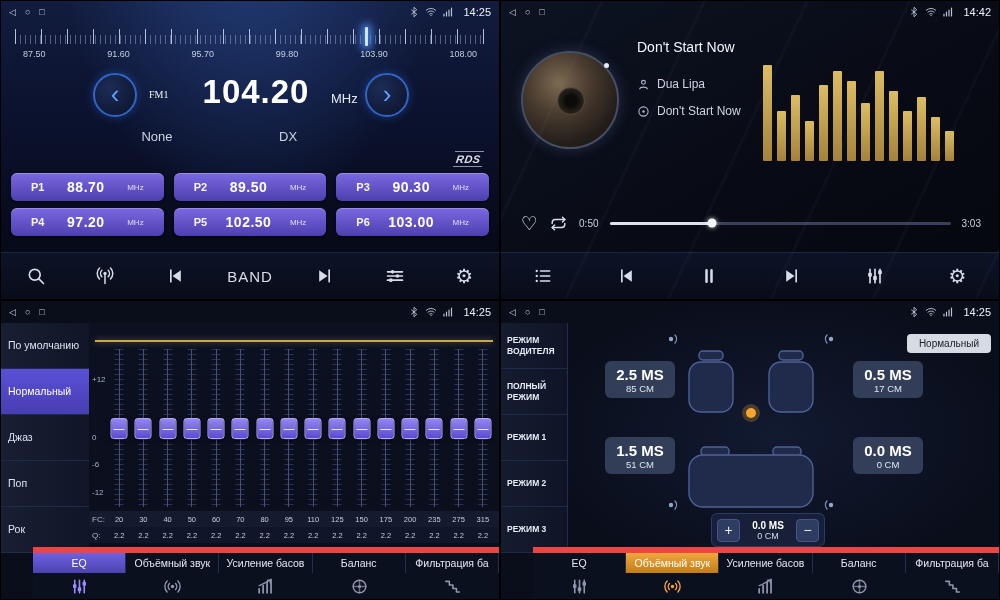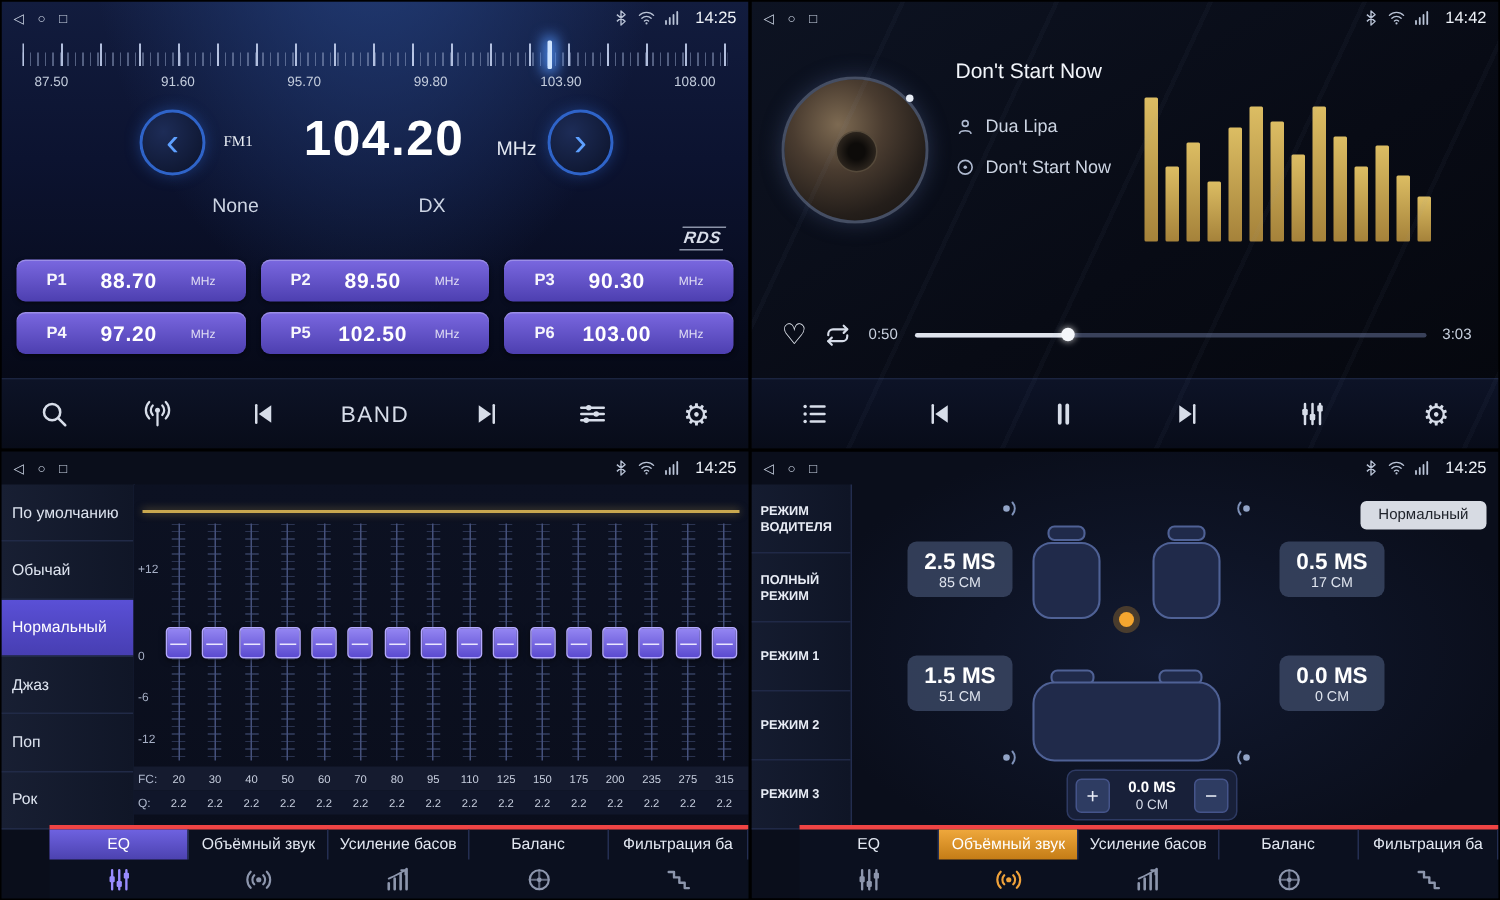--- a/index.html
+++ b/index.html
@@ -89,21 +89,21 @@
   .thumb{position:absolute;left:50%;transform:translateX(-50%);top:calc(50% - 10px);width:15px;height:19px;border-radius:3px;background:linear-gradient(180deg,#9486f2,#5b4bd0);border:1px solid #b5a9ff;box-shadow:0 1px 4px rgba(0,0,0,.6);}
   .thumb::after{content:'';position:absolute;left:2px;right:2px;top:50%;height:1px;background:#e9e6ff;}
   .eq-row{position:absolute;left:0;right:0;height:16px;display:flex;align-items:center;}
   .fc-row{top:188px;background:#151b2f;}
   .q-row{top:204px;background:#10162a;}
   .rowlab{width:18px;font-size:8px;color:#aeb7cc;padding-left:3px;box-sizing:border-box;}
   .cells{flex:1;display:flex;padding-right:4px;}
   .cells span{flex:1;text-align:center;font-size:7.5px;color:#c6cddd;}
 
   
-  .tabbar{position:absolute;left:0;right:0;bottom:0;height:46px;background:#0b101f;border-top:3px solid #ef4444;margin-left:32px;}
+  .tabbar{position:absolute;left:0;right:0;bottom:0;height:46px;background:#0b101f;border-top:6px solid #ef4444;margin-left:32px;}
   .tab-labels{display:grid;grid-template-columns:repeat(5,1fr);height:20px;}
   .tab-label{display:flex;align-items:center;justify-content:center;font-size:10.5px;color:#e3e8f2;border-right:1px solid #242e52;white-space:nowrap;overflow:hidden;cursor:pointer;}
   .tab-icons{display:grid;grid-template-columns:repeat(5,1fr);height:26px;}
   .tab-icon{display:flex;align-items:center;justify-content:center;color:#8d96ad;cursor:pointer;}
   .tab-icon svg{width:19px;height:19px;}
   .sel-purple{background:linear-gradient(180deg,#6e62e0,#4c42b0);color:#fff;}
   .sel-orange{background:linear-gradient(180deg,#efa83c,#c47c16);color:#fff;}
   .ic-purple{color:#9a8cff;}
   .ic-orange{color:#f0a23a;}
 
@@ -430,21 +430,20 @@
                 <path d="M4 20v-4M9 20v-8M14 20v-12M19 20V4"></path>
               </svg>
             </span>
           </div>
         <span class="time">14:25</span>
       </div>
     </header>
 
     <aside class="eq-side">
         <div class="eq-preset">По умолчанию</div>
-        <div class="eq-preset">Обычай</div>
         <div class="eq-preset sel">Нормальный</div>
         <div class="eq-preset">Джаз</div>
         <div class="eq-preset">Поп</div>
         <div class="eq-preset">Рок</div>
       </aside>
 
     <div class="eq-graph">
       <div class="eq-curve"></div>
       <div class="eq-axis">
           <span style="top: 52px;">+12</span>

